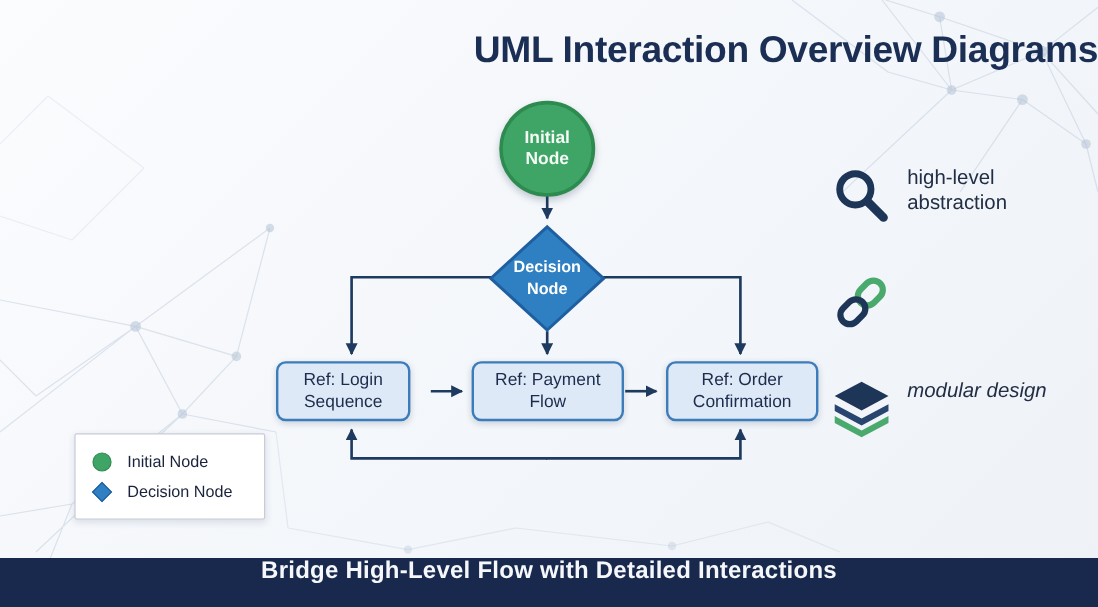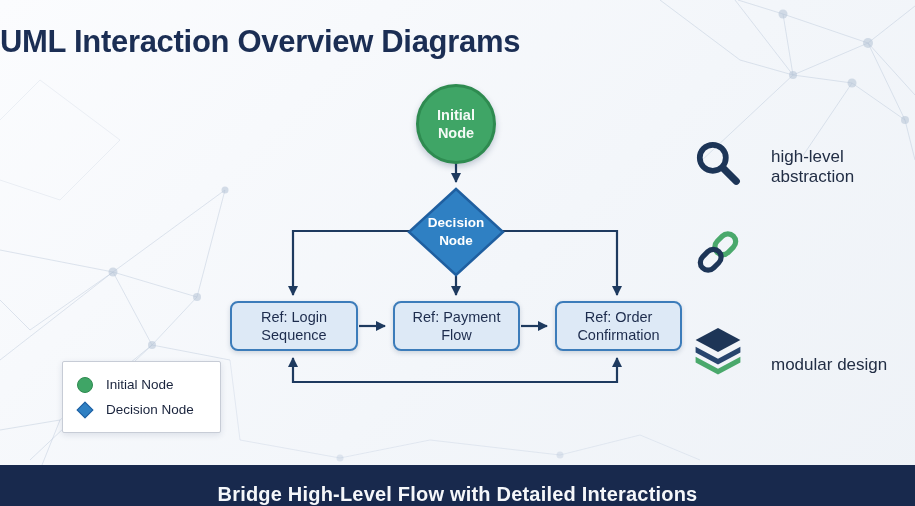--- a/index.html
+++ b/index.html
@@ -8,21 +8,21 @@
     position: relative;
     width: 915px; height: 506px;
     overflow: hidden;
     background: linear-gradient(135deg, #fbfcfe 0%, #f3f6fa 55%, #eef2f7 100%);
   }
   svg.mesh { position:absolute; inset:0; z-index:0; }
   svg.connectors { position:absolute; inset:0; z-index:2; }
 
   .title {
     position:absolute; left:0; top:24px; width:915px;
-    text-align:left; z-index:3;
+    text-align:right; z-index:3;
     font-size:31px; font-weight:700; color:#1b2e54; letter-spacing:-0.3px;
   }
 
   
   .initial-node {
     position:absolute; z-index:3;
     left:416px; top:84px; width:80px; height:80px;
     border-radius:50%;
     background:#3fa566; border:3px solid #2e8b50;
     box-shadow:0 3px 6px rgba(29,53,87,.25);
@@ -30,35 +30,35 @@
   }
   .initial-node .lbl { width:56px; color:#f4faf6; font-weight:700; font-size:14.5px; line-height:1.25; }
   .decision-label {
     position:absolute; z-index:4;
     left:423px; top:204px; width:66px; height:56px;
     display:flex; align-items:center; justify-content:center; text-align:center;
     color:#fff; font-weight:700; font-size:13.5px; line-height:1.3;
   }
   .ref-box {
     position:absolute; z-index:3;
-    height:50px; width:128px; top:301px;
+    height:50px; width:112px; top:301px;
     background:#dde9f6; border:2.5px solid #3c7cba; border-radius:8px;
     box-shadow:0 2px 5px rgba(29,53,87,.18);
     display:flex; align-items:center; justify-content:center; text-align:center;
     color:#1d2c4d; font-size:14.5px; line-height:1.25;
   }
   .ref-box .lbl { width:112px; }
   .ref-login   { left:230px; }
   .ref-payment { left:393px; width:127px; }
   .ref-order   { left:555px; width:127px; }
 
   
   .features { position:absolute; left:693px; top:0; z-index:3; }
-  .feature { position:absolute; left:0; display:flex; align-items:flex-end; gap:28px; }
-  .feature-1 { top:138px; } .feature-2 { top:227px; } .feature-3 { top:326px; }
+  .feature { position:absolute; left:0; display:flex; align-items:flex-start; gap:13px; }
+  .feature-1 { top:138px; } .feature-2 { top:227px; } .feature-3 { top:316px;font-style:italic; }
   .feature .txt { width:125px; font-size:17px; line-height:1.22; color:#222e45; }
   .feature .ic { width:50px; height:50px; flex:0 0 50px; }
 
   
   .legend {
     position:absolute; z-index:3;
     left:62px; top:361px; width:159px;
     background:#ffffff; border:1.5px solid #c7ccd6; border-radius:2px;
     box-shadow:0 2px 6px rgba(29,53,87,.12);
     padding:10px 12px;
@@ -68,21 +68,21 @@
   .legend-row .txt { font-size:13.5px; color:#19233c; white-space:nowrap; }
   .sym-circle { width:16px; height:16px; border-radius:50%; background:#3fa566; border:1.5px solid #2e8b50; }
   .sym-diamond { width:12px; height:12px; background:#2f80c3; border:1.5px solid #1f5fa0; transform:rotate(45deg); }
   .sym-rect { width:20px; height:13px; background:#dde9f6; border:1.5px solid #3c7cba; }
 
   
   .footer {
     position:absolute; left:0; bottom:0; z-index:5;
     width:915px; height:41px;
     background:#18294d;
-    display:flex; align-items:flex-end; justify-content:center;
+    display:flex; align-items:flex-start; justify-content:center;
     color:#f5f7fa; font-size:20px; font-weight:700; letter-spacing:0.2px;
   }
 </style>
 </head>
 <body>
 
 <div class="canvas">
 
   <svg class="mesh" width="915" height="506" viewBox="0 0 915 506">
     <g stroke="#b4c3d6" stroke-width="1" stroke-opacity="0.42" fill="none">

